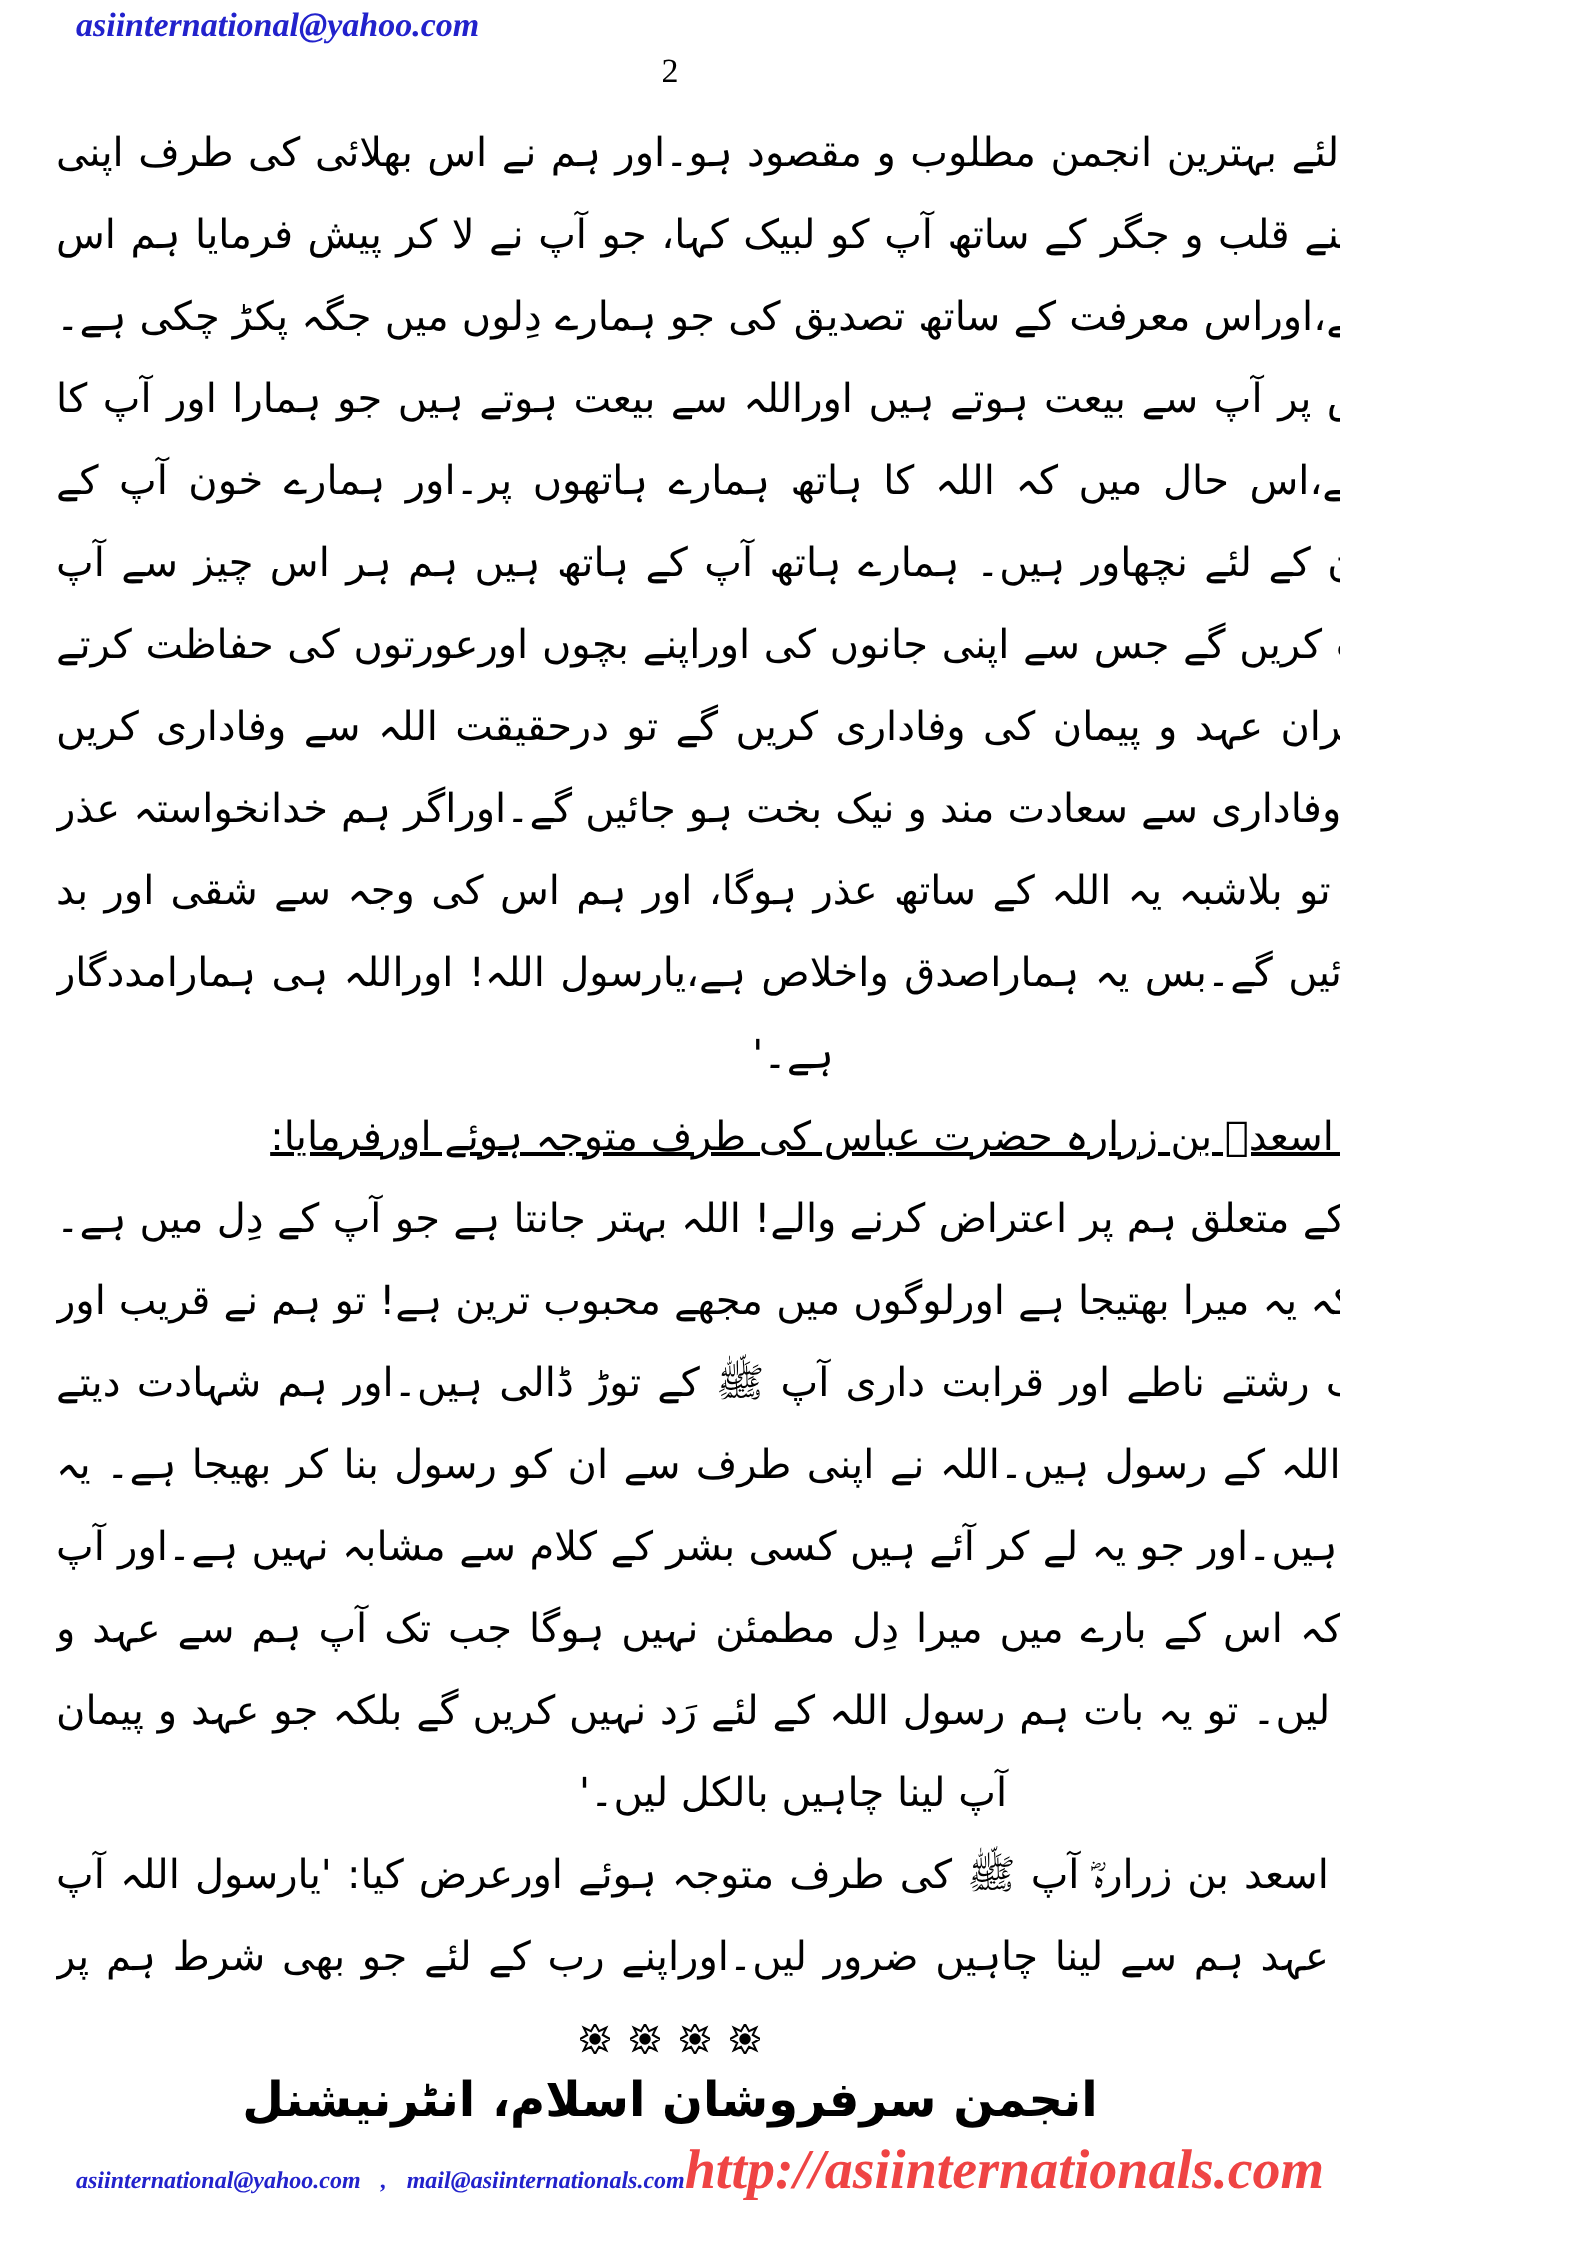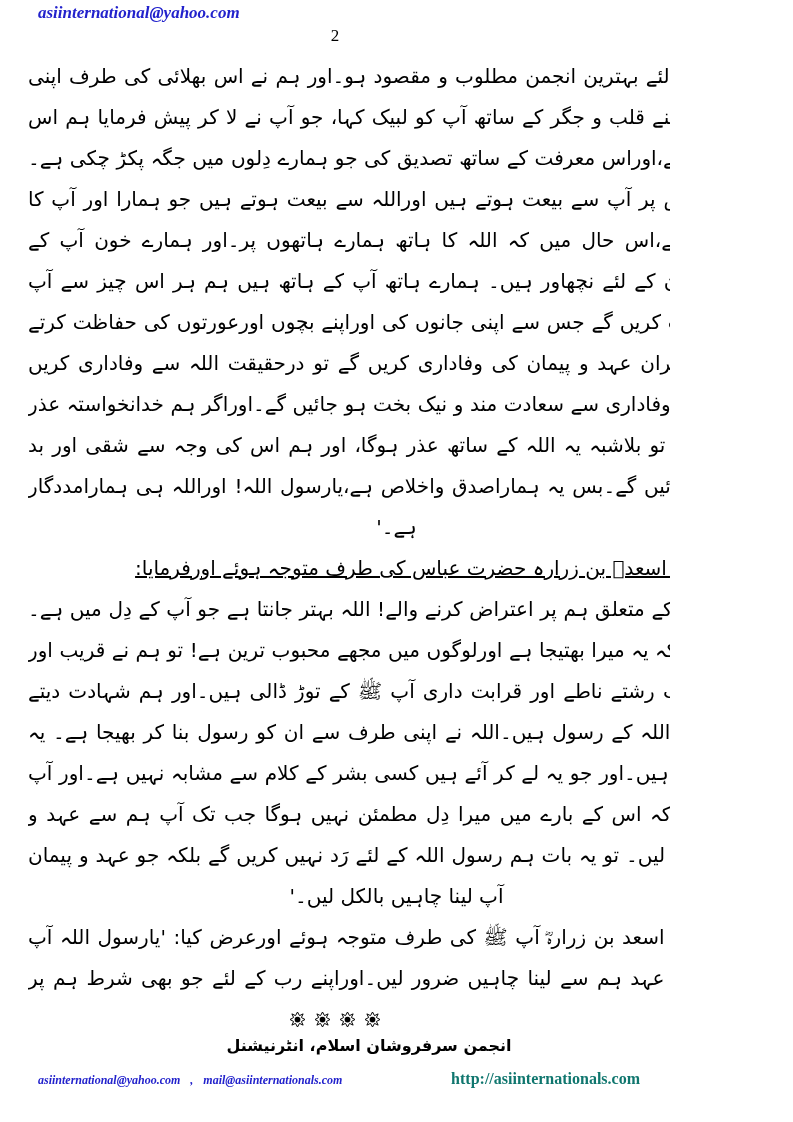--- a/index.html
+++ b/index.html
@@ -13,27 +13,27 @@
   
   .content{position:absolute;top:56px;left:28px;width:737px;height:950px;overflow:hidden;
         direction:rtl;font-family:"DejaVu Sans",sans-serif;font-size:20px;}
   .para{margin:0;text-align:justify;text-align-last:center;line-height:41px;}
   .para.single-line{text-align-last:right;text-decoration:underline;}
   
   .ornaments{position:absolute;top:1012px;left:0;width:100%;text-align:center;line-height:0;}
   .ornaments svg{margin:0 3px;vertical-align:middle;}
   
   .footer-title{position:absolute;top:1036px;left:0;width:100%;text-align:center;direction:rtl;
-        font-family:"DejaVu Sans",sans-serif;font-weight:bold;font-size:16px;margin-left:34px;}
+        font-family:"DejaVu Sans",sans-serif;font-weight:bold;font-size:24px;}
   .footer-links{position:absolute;top:1070px;left:38px;right:30px;display:flex;
         justify-content:space-between;align-items:baseline;}
   .footer-emails{font-style:italic;font-weight:bold;font-size:12px;color:#2222cc;
         font-family:Liberation Serif, serif;}
   .footer-emails .sep{margin:0 10px;font-weight:bold;}
-  .footer-url{font-weight:bold;font-size:16px;color:#0f766e;
+  .footer-url{font-style:italic;font-weight:bold;font-size:28px;color:#ef4444;
         font-family:"Liberation Serif",serif;}
 </style>
 </head>
 <body>
 
 <div class="page">
 
   <span class="header-email">asiinternational@yahoo.com</span>
 
   <div class="page-number">2</div>

